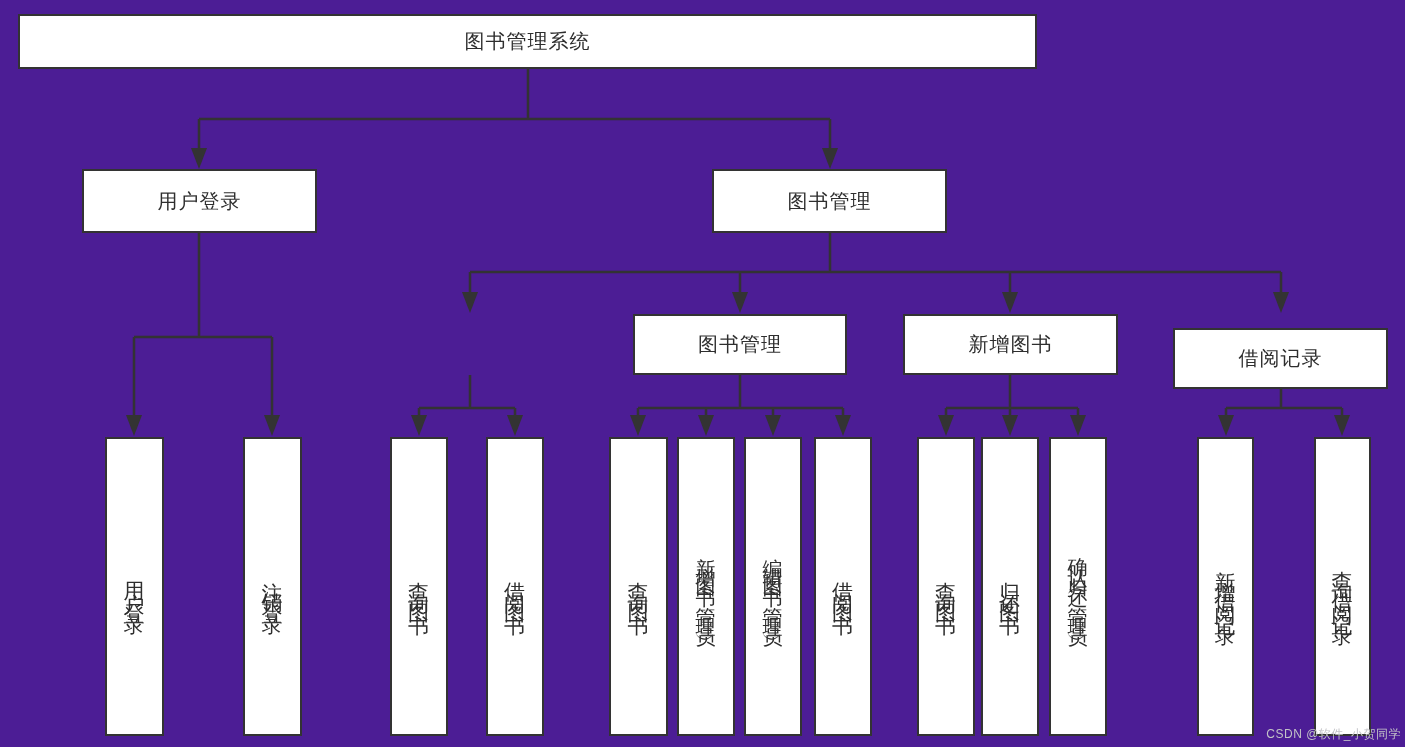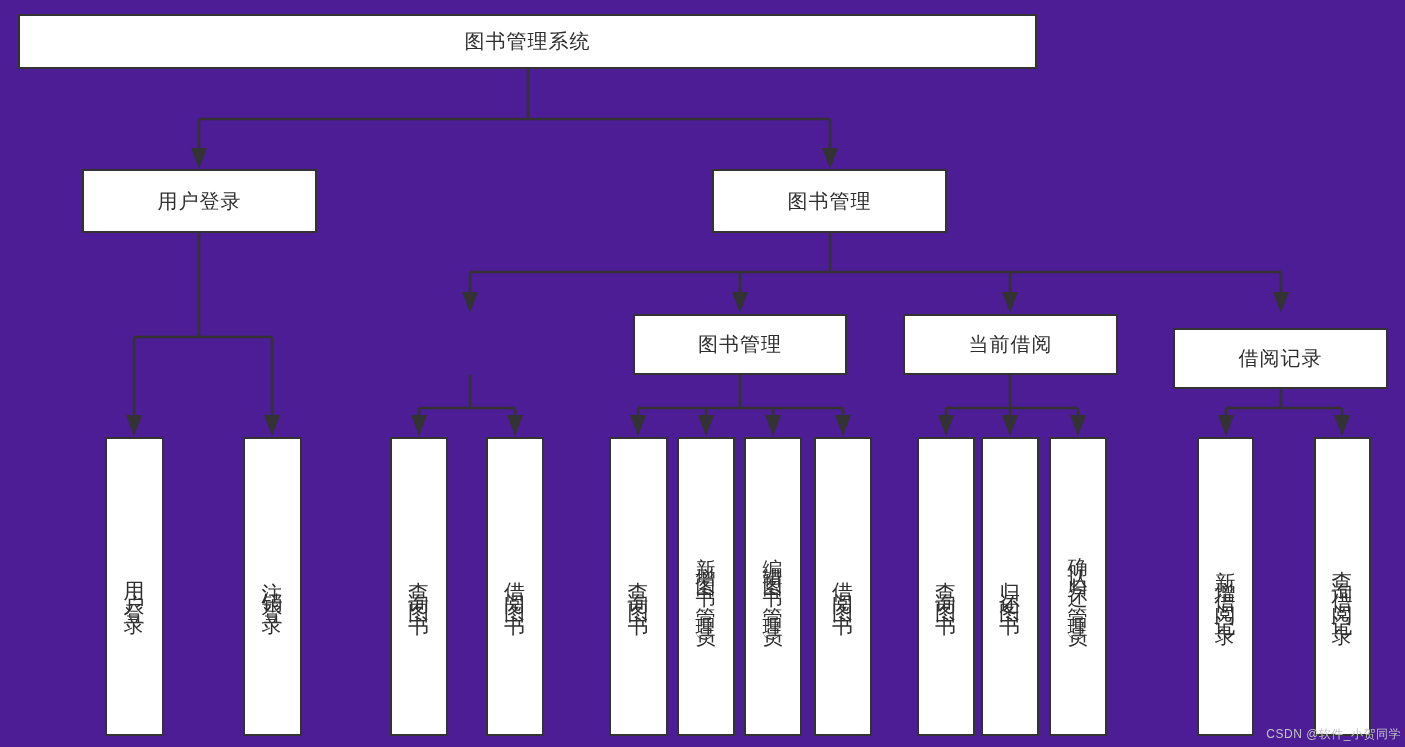--- a/index.html
+++ b/index.html
@@ -127,21 +127,21 @@
     <span>用户登录</span>
   </div>
   <div class="node h-label" style="left:712px; top:169px; width:235px; height:64px;">
     <span>图书管理</span>
   </div>
 
   <div class="node h-label" style="left:633px; top:314px; width:214px; height:61px;">
     <span>图书管理</span>
   </div>
   <div class="node h-label" style="left:903px; top:314px; width:215px; height:61px;">
-    <span>当前借阅</span>
+    <span>新增图书</span>
   </div>
   <div class="node h-label" style="left:1173px; top:328px; width:215px; height:61px;">
     <span>借阅记录</span>
   </div>
 
   <div class="node leaf" style="left:105px; top:437px; width:59px; height:299px;">
     <span>用户登录</span>
   </div>
   <div class="node leaf" style="left:243px; top:437px; width:59px; height:299px;">
     <span>注销登录</span>

